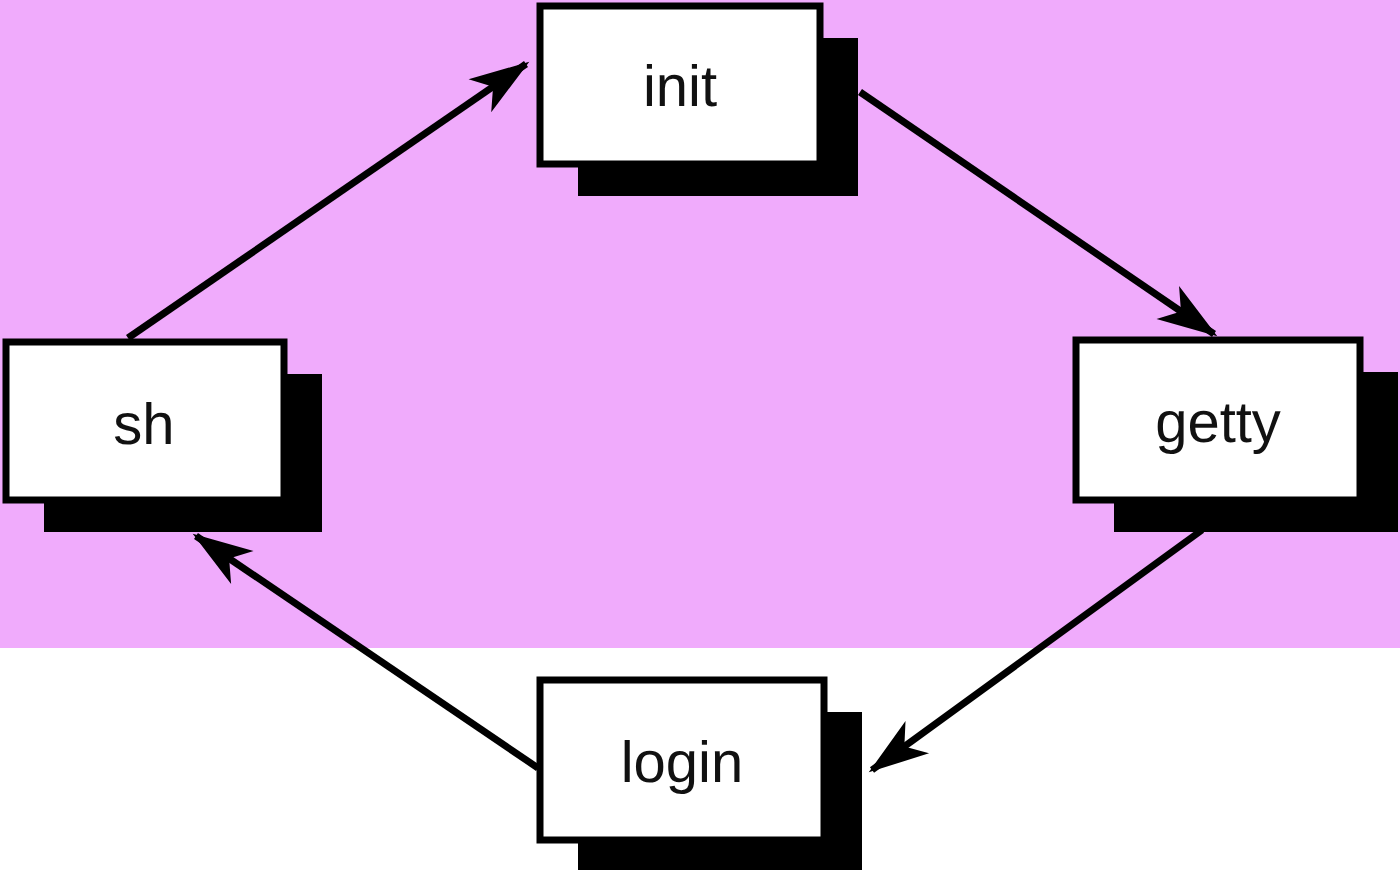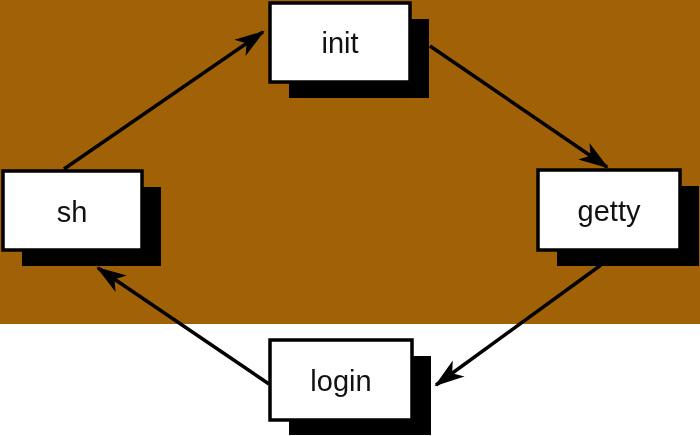--- a/index.html
+++ b/index.html
@@ -8,21 +8,21 @@
     background: #ffffff;
     width: 700px;
     height: 436px;
     overflow: hidden;
     font-family: "Liberation Sans", sans-serif;
   }
   .diagram-wrap {
     position: relative;
     width: 700px;
     height: 324px;
-    background: #a16207;
+    background: #f0abfc;
   }
   svg { display: block; }
   .node-label {
     font-family: "Liberation Sans", sans-serif;
     font-size: 29px;
     fill: #111111;
   }
 </style>
 </head>
 <body>

